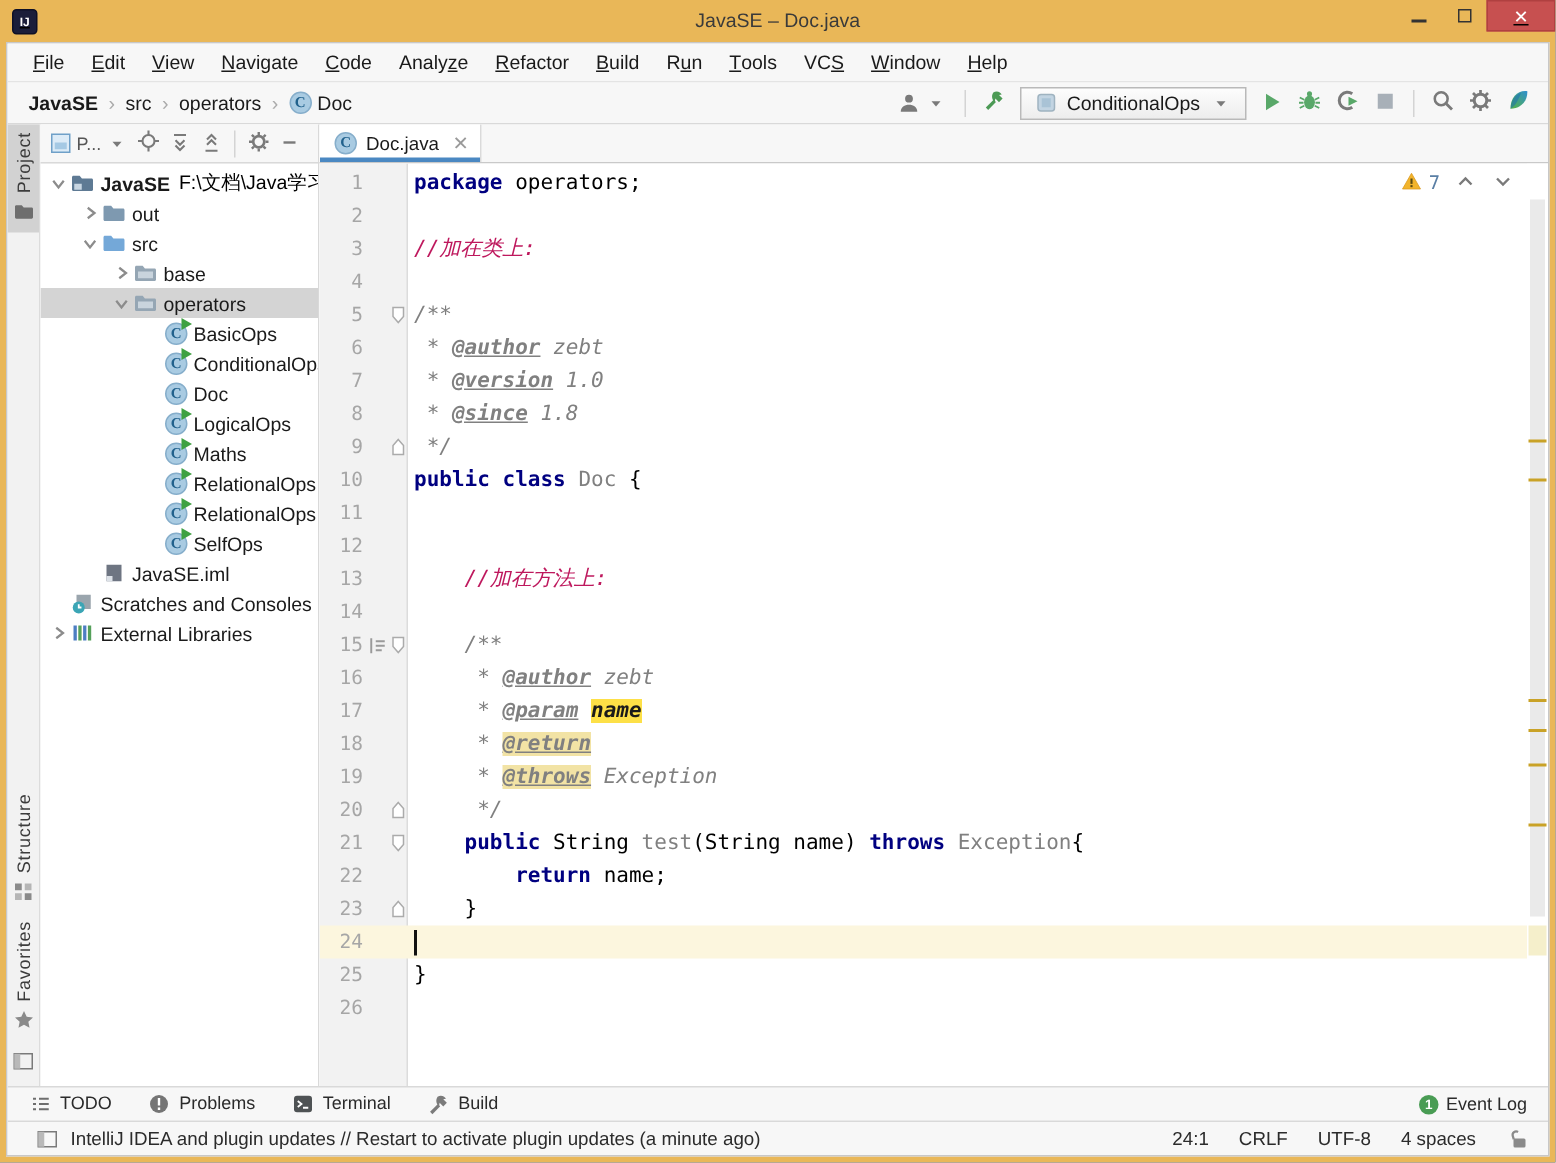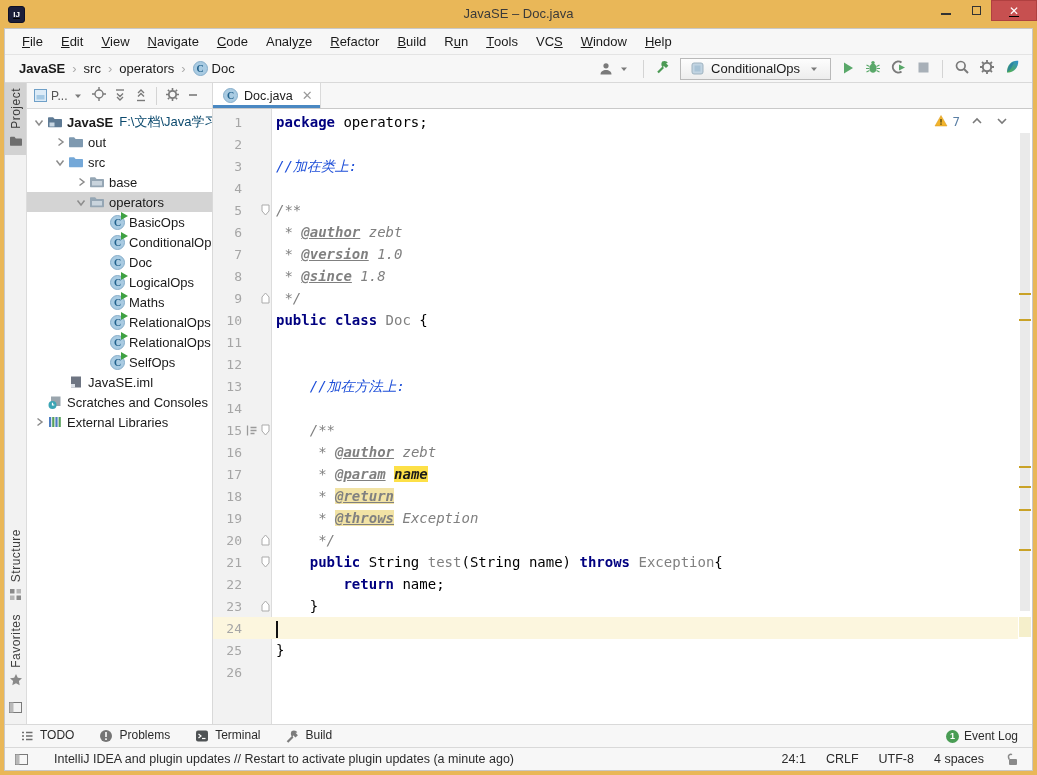--- a/index.html
+++ b/index.html
@@ -35,58 +35,58 @@
   .vtext{writing-mode:vertical-lr;transform:rotate(180deg);letter-spacing:.5px;}
   .stripe-spacer{flex:1;}
   .project{width:186px;flex:none;border-right:1px solid #D9D9D9;display:flex;flex-direction:column;min-width:0;background:#fff;}
   .panel-toolbar{height:26px;flex:none;border-bottom:1px solid #D9D9D9;display:flex;align-items:center;gap:5px;padding:0 5px;font-size:12px;color:#555;background:#F7F7F7;}
   .tree{flex:1;overflow:hidden;padding-top:3px;}
   .tree-row{height:20px;display:flex;align-items:center;font-size:13px;white-space:nowrap;overflow:hidden;color:#1a1a1a;}
   .tree-row.selected{background:#D4D4D4;}
   .tr-chev{width:16px;flex:none;display:flex;justify-content:center;}
   .tr-label{margin-left:4px;}
   .tr-label.bold{font-weight:bold;}
-  .tr-hint{color:#0c4a6e;margin-left:6px;}
+  .tr-hint{color:#000000;margin-left:6px;}
   .cls-ic{position:relative;width:15px;height:15px;flex:none;}
   .cls-c{width:15px;height:15px;border-radius:50%;background:#A9CBE2;border:1px solid #86AECB;color:#21618C;font-size:10px;font-weight:bold;display:flex;align-items:center;justify-content:center;font-family:"Liberation Serif",serif;}
   .cls-run{position:absolute;top:-3px;right:-3px;width:0;height:0;border-left:7px solid #3FA142;border-top:4px solid transparent;border-bottom:4px solid transparent;}
   
   .editor{flex:1;display:flex;flex-direction:column;min-width:0;}
   .tabbar{height:26px;flex:none;border-bottom:1px solid #C9C9C9;display:flex;background:#F7F7F7;}
   .tab{display:flex;align-items:center;gap:6px;padding:0 7px 0 10px;background:#fff;border-right:1px solid #DADADA;box-shadow:inset 0 -3px 0 #4A88C2;font-size:12.5px;color:#1a1a1a;}
   .tab-close{color:#9A9A9A;font-size:13px;margin-left:3px;line-height:1;}
   .editor-body{flex:1;position:relative;background:#fff;overflow:hidden;font-family:"DejaVu Sans Mono","Liberation Mono",monospace;}
   .gutter-bg{position:absolute;left:0;top:0;bottom:0;width:59px;background:#F2F2F2;border-right:1px solid #DCDCDC;}
   .code-rows{position:absolute;left:0;top:2px;right:14px;}
   .crow{height:22px;display:flex;align-items:center;}
   .crow.caret-row{background:#FCF6DE;}
   .cr-num{width:29px;text-align:right;color:#A6A6A6;font-size:13px;flex:none;}
   .cr-ic{width:15px;flex:none;margin-left:2px;display:flex;justify-content:center;}
   .cr-fold{width:13px;flex:none;display:flex;justify-content:center;align-items:center;}
   .cr-code{white-space:pre;font-size:14px;padding-left:4px;line-height:22px;}
   .caret{display:inline-block;width:2px;height:17px;background:#111;vertical-align:middle;}
   .sg-kw{color:#000080;font-weight:bold;}
   .sg-pl{color:#000;}
-  .sg-cm{color:#1d4ed8;font-style:italic;}
+  .sg-cm{color:#be185d;font-style:italic;}
   .sg-doc{color:#808080;font-style:italic;}
   .sg-tag{color:#808080;font-style:italic;font-weight:bold;text-decoration:underline;}
   .sg-taghl{color:#808080;font-style:italic;font-weight:bold;text-decoration:underline;background:#F2E3A5;}
   .sg-hlp{color:#1a1a1a;font-style:italic;font-weight:bold;background:#fde047;}
   .sg-gid{color:#808080;}
   .stripe-right{position:absolute;right:0;top:0;bottom:0;width:14px;background:#FFF;}
   .sr-thumb{position:absolute;left:2px;right:2px;top:24px;height:478px;background:#EAEAEA;}
   .sr-mark{position:absolute;left:1px;right:1px;height:2px;background:#C9A227;}
   .sr-caret{position:absolute;left:1px;right:1px;height:20px;background:#F5EFCB;}
   .inspect{position:absolute;top:4px;right:22px;display:flex;align-items:center;gap:9px;font-size:12.5px;color:#5A7FA5;}
   
   .bottombar{height:23px;flex:none;border-top:1px solid #D9D9D9;background:#F7F7F7;display:flex;align-items:center;padding:0 14px 0 14px;gap:24px;font-size:12px;color:#2b2b2b;}
   .bb-btn{display:flex;align-items:flex-start;gap:5px;}
   .eventlog{margin-left:auto;display:flex;align-items:center;gap:5px;}
   .ev-dot{width:13px;height:13px;border-radius:50%;background:#499C54;color:#fff;font-size:9px;font-weight:bold;display:flex;align-items:center;justify-content:center;}
-  .statusbar{height:23px;flex:none;border-top:1px solid #D9D9D9;background:#F7F7F7;display:flex;align-items:center;padding:0 12px 0 8px;font-size:12.5px;color:#2b2b2b;gap:25px;}
+  .statusbar{height:23px;flex:none;border-top:1px solid #D9D9D9;background:#F7F7F7;display:flex;align-items:center;padding:0 12px 0 18px;font-size:12.5px;color:#2b2b2b;gap:8px;}
   .sb-right{margin-left:auto;display:flex;gap:20px;align-items:center;}
 </style>
 </head>
 <body>
 
 <div class="win">
 
   <div class="titlebar">
     <div class="app-icon">IJ</div>
     <div class="title">JavaSE – Doc.java</div>

